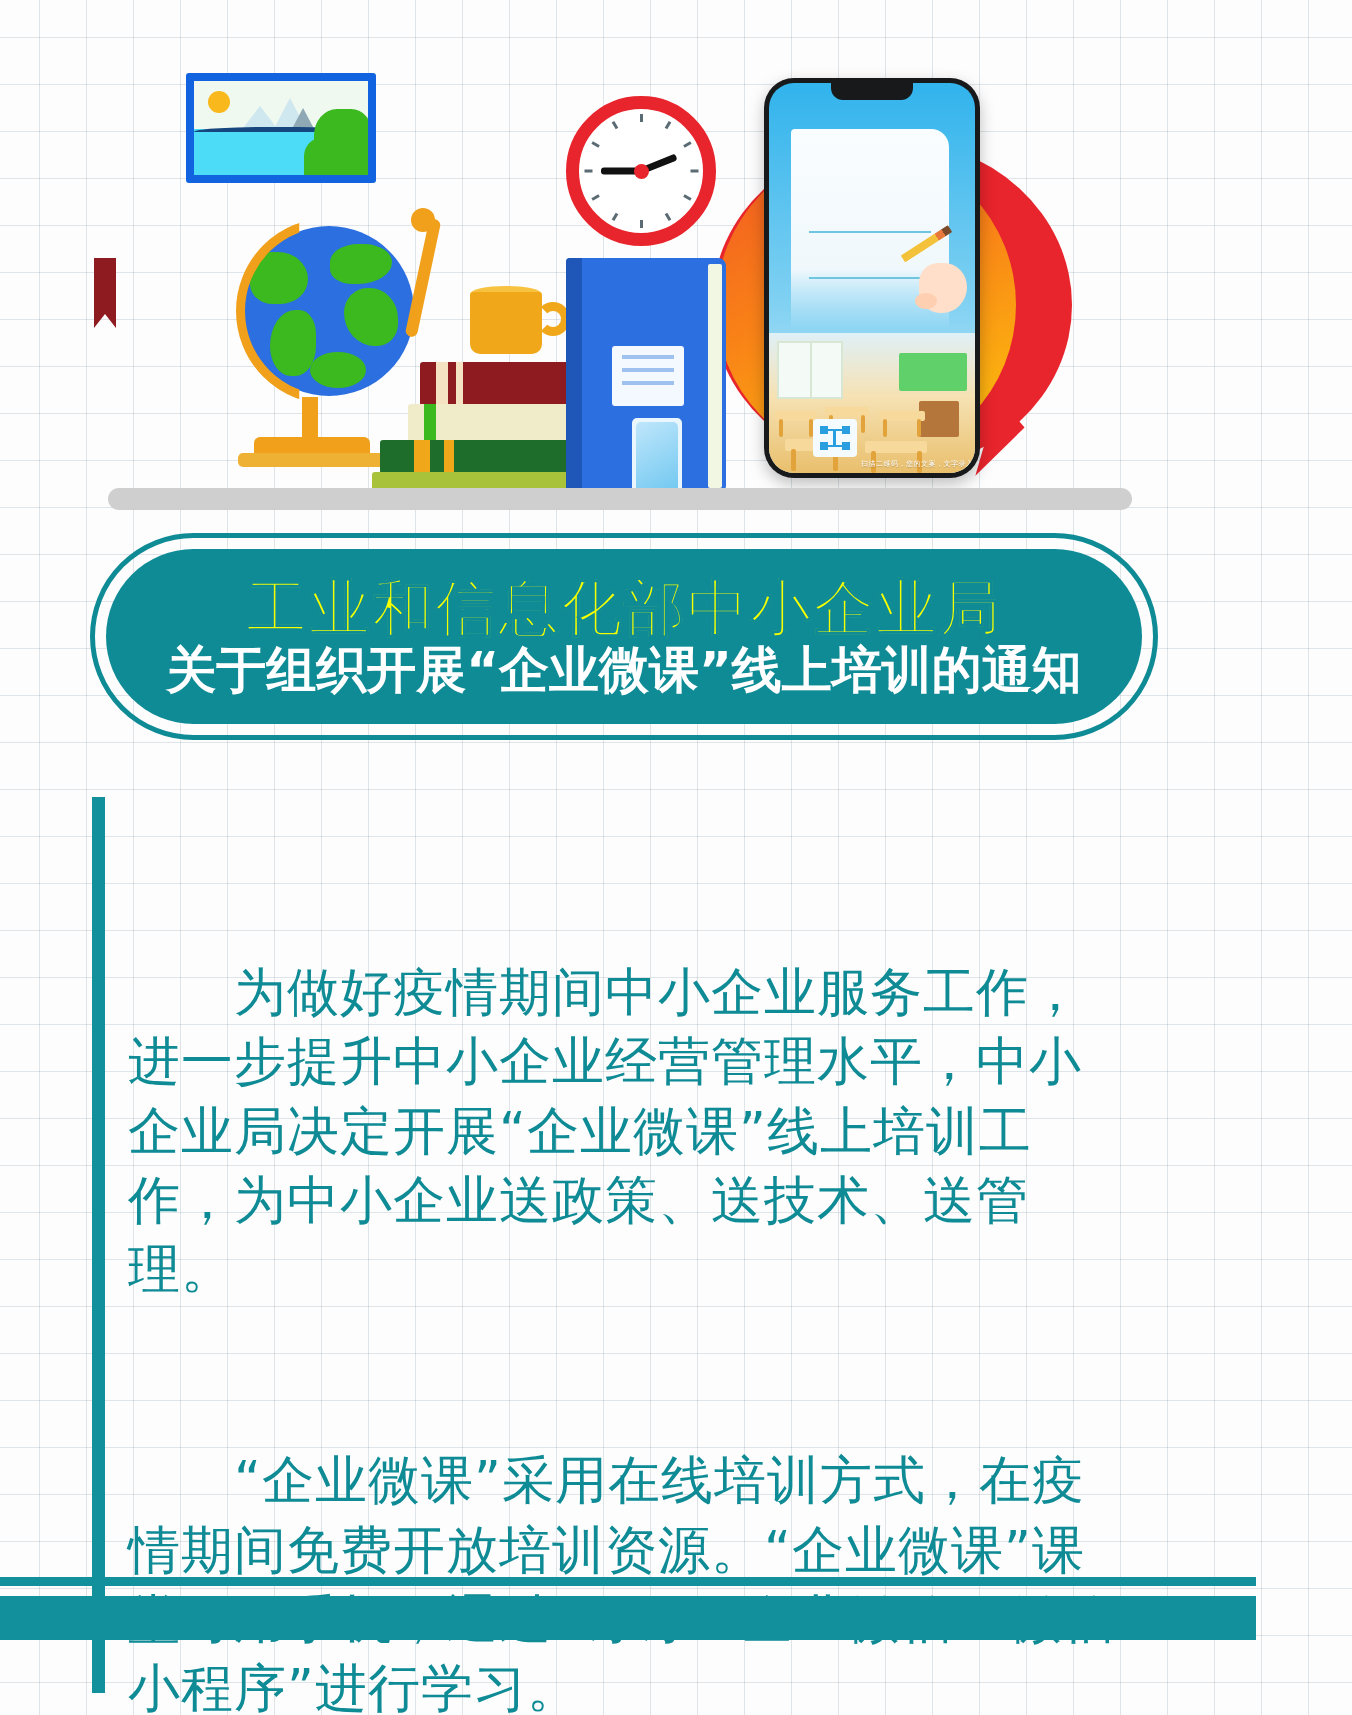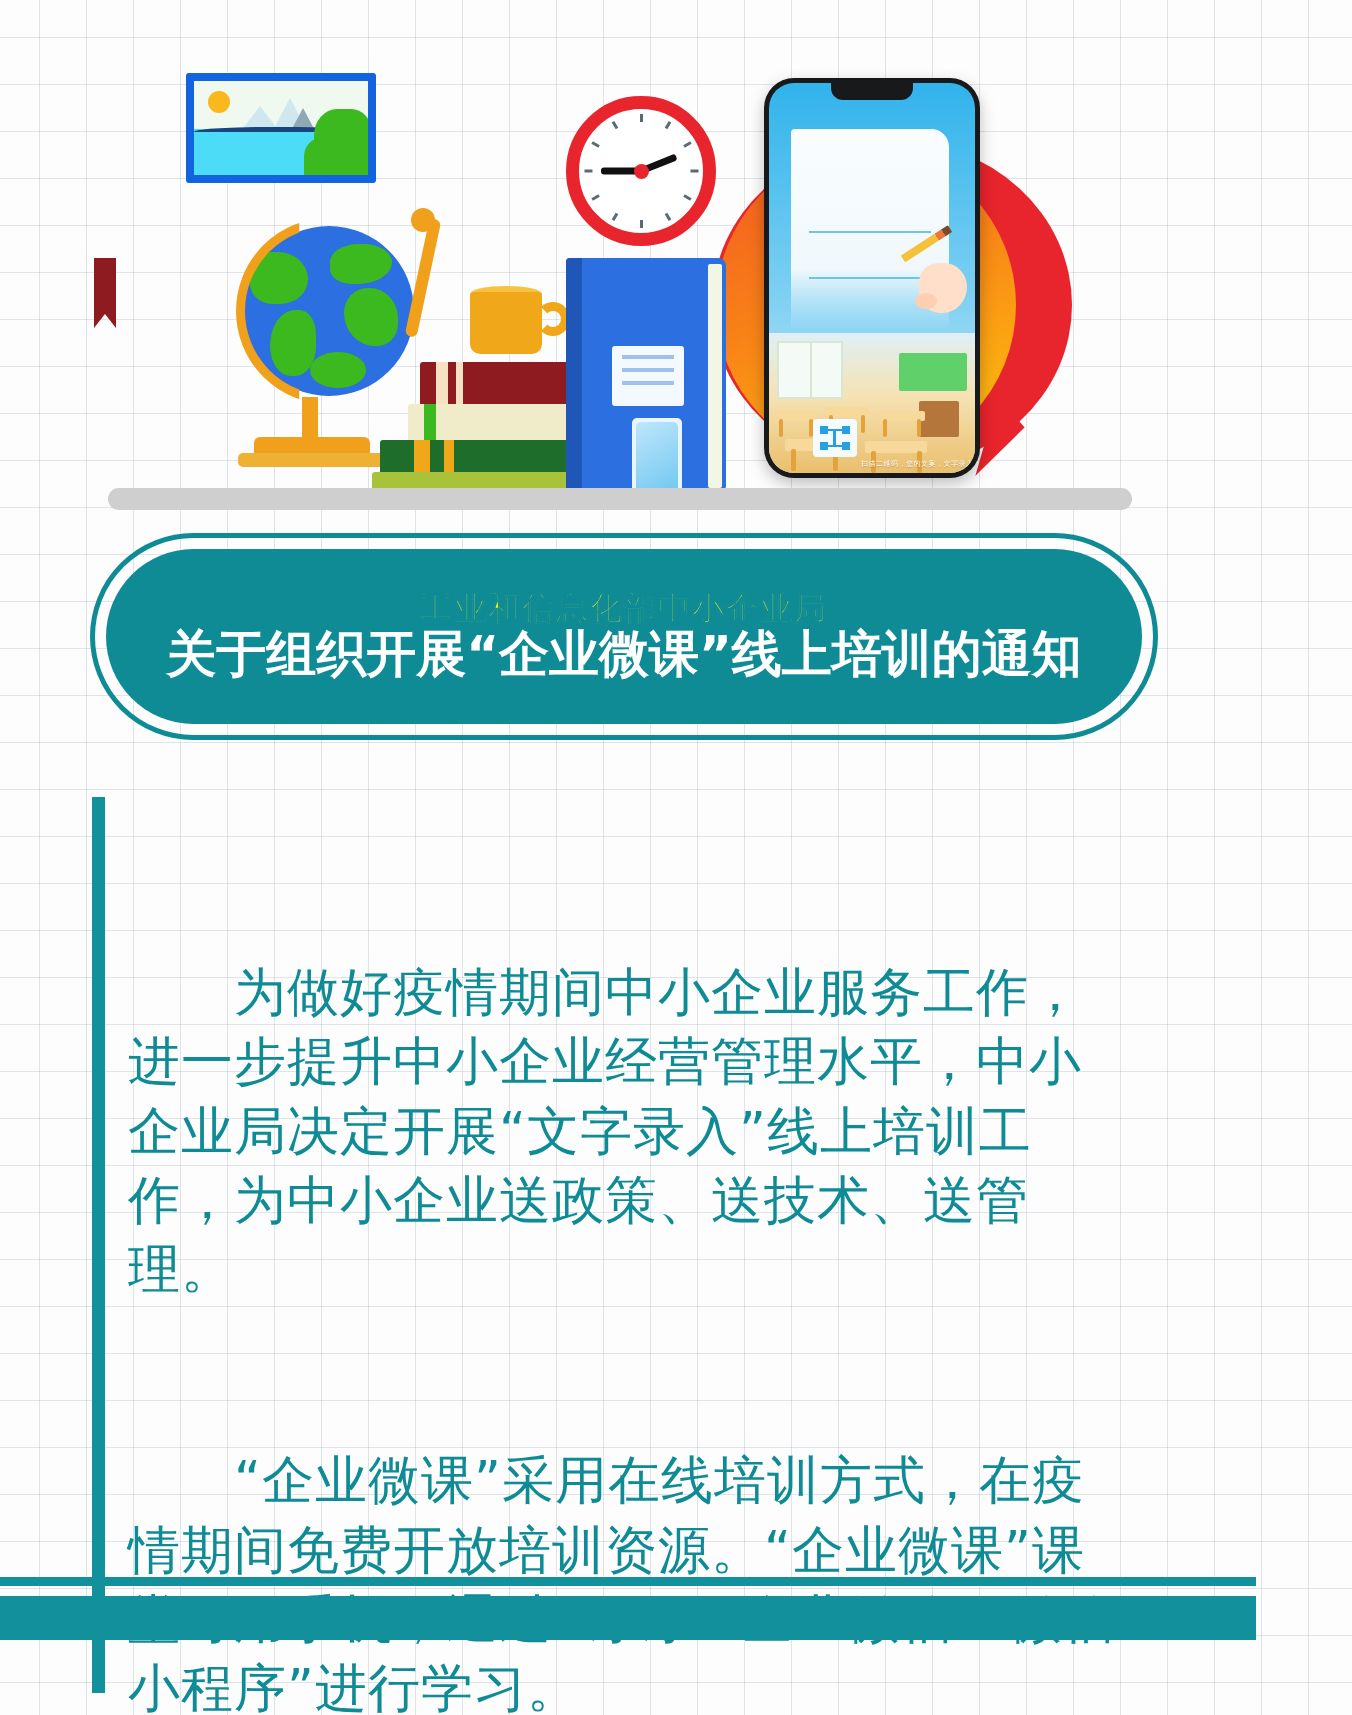--- a/index.html
+++ b/index.html
@@ -169,21 +169,21 @@
     position:absolute;left:90px;top:533px;width:1068px;height:207px;
     border:5px solid #0f8b96;border-radius:104px;box-sizing:border-box;
   }
   .banner{
     position:absolute;left:106px;top:549px;width:1036px;height:175px;
     background:#0f8b96;border-radius:88px;
     display:flex;flex-direction:column;align-items:center;justify-content:center;
     overflow:hidden;
   }
   .t1{
-    color:#f5ff00;font-size:32px;font-weight:bold;letter-spacing:2px;line-height:1.06;
+    color:#f5ff00;font-size:61px;font-weight:bold;letter-spacing:2px;line-height:1.06;
     -webkit-text-stroke:1px #0f8b96;white-space:nowrap;
     font-family:"DejaVu Sans","Liberation Sans",sans-serif;
   }
   .t2{
     color:#ffffff;font-size:50px;font-weight:bold;letter-spacing:0px;line-height:1.08;
     white-space:nowrap;margin-top:2px;
     font-family:"DejaVu Sans","Liberation Sans",sans-serif;
   }
   .t3{
     color:#ffffff;font-size:33px;font-weight:bold;letter-spacing:2px;line-height:1.1;
@@ -356,21 +356,21 @@
   </div>
 
   <div class="banner-outer"></div>
   <div class="banner">
     <div class="t1">工业和信息化部中小企业局</div>
     <div class="t2">关于组织开展“企业微课”线上培训的通知</div>
   </div>
 
   <div class="left-rule"></div>
   <div class="bodytext">
-    <p class="para">　　为做好疫情期间中小企业服务工作，进一步提升中小企业经营管理水平，中小企业局决定开展“文字录入”线上培训工作，为中小企业送政策、送技术、送管理。</p>
+    <p class="para">　　为做好疫情期间中小企业服务工作，进一步提升中小企业经营管理水平，中小企业局决定开展“企业微课”线上培训工作，为中小企业送政策、送技术、送管理。</p>
     <p class="para">　　“企业微课”采用在线培训方式，在疫情期间免费开放培训资源。“企业微课”课堂可用手机，通过“钉钉”“企业微信”“微信小程序”进行学习。</p>
   </div>
 
   <div class="left-rule-bottom"></div>
   <div class="rule-thin"></div>
   <div class="rule-thick"></div>
 
 </div>
 
 </body></html>

